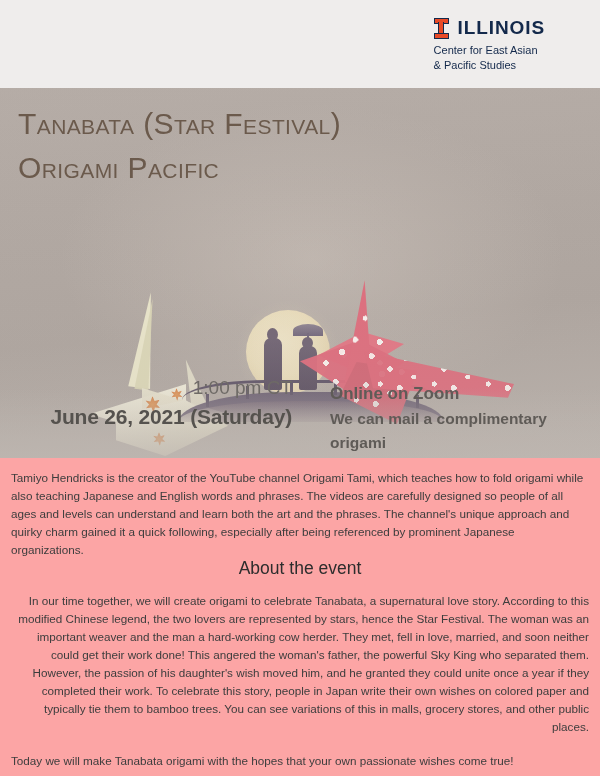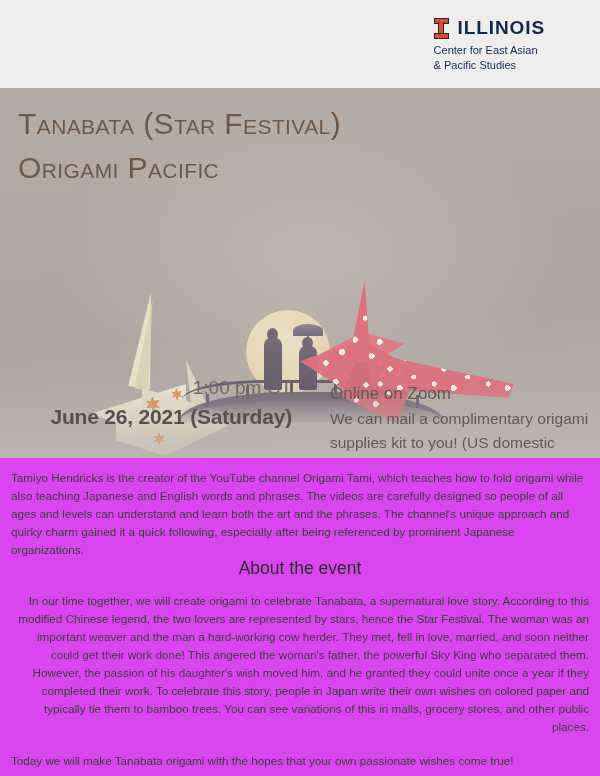--- a/index.html
+++ b/index.html
@@ -2,21 +2,21 @@
 <html><head>
 <meta charset="utf-8">
 <style>
   * { margin:0; padding:0; box-sizing:border-box; }
   html,body { width:600px; height:776px; }
   body {
     font-family:"Liberation Sans", sans-serif;
     background:#ffffff;
     overflow:hidden;
   }
-  .page { position:relative; width:600px; height:776px; background:#d946ef; }
+  .page { position:relative; width:600px; height:776px; background:#fca5a5; }
 
   
   .header {
     position:relative; height:88px; background:#efedec;
     display:flex; justify-content:flex-end; align-items:flex-start;
     padding:17px 55px 0 0;
   }
   .brand { text-align:left; }
   .brand-top { display:flex; align-items:center; gap:9px; }
   .block-i {
@@ -189,21 +189,21 @@
   .time {
     position:absolute; left:0; top:289px; width:292px; text-align:right;
     color:#6e6a66; font-size:19px;
   }
   .date {
     position:absolute; left:0; top:317px; width:292px; text-align:right;
     color:#55524e; font-size:21px; font-weight:bold; letter-spacing:-.2px;
   }
   .zoominfo {
     position:absolute; left:330px; top:293px; width:260px;
-    color:#5f5b57; font-size:15.5px; line-height:1.53;
+    color:#5f5b57; font-size:15.5px; line-height:1.53;font-weight:bold;
   }
   .zoominfo .l1 { font-size:17px; }
 
   
   .body-wrap { padding:0 11px; }
   .bio {
     margin-top:11px; font-size:11.7px; line-height:1.53; color:#3d3d3d; text-align:left;
   }
   .section-title {
     margin-top:0; text-align:center; font-size:17.5px; font-weight:normal; color:#2d2d2d;

